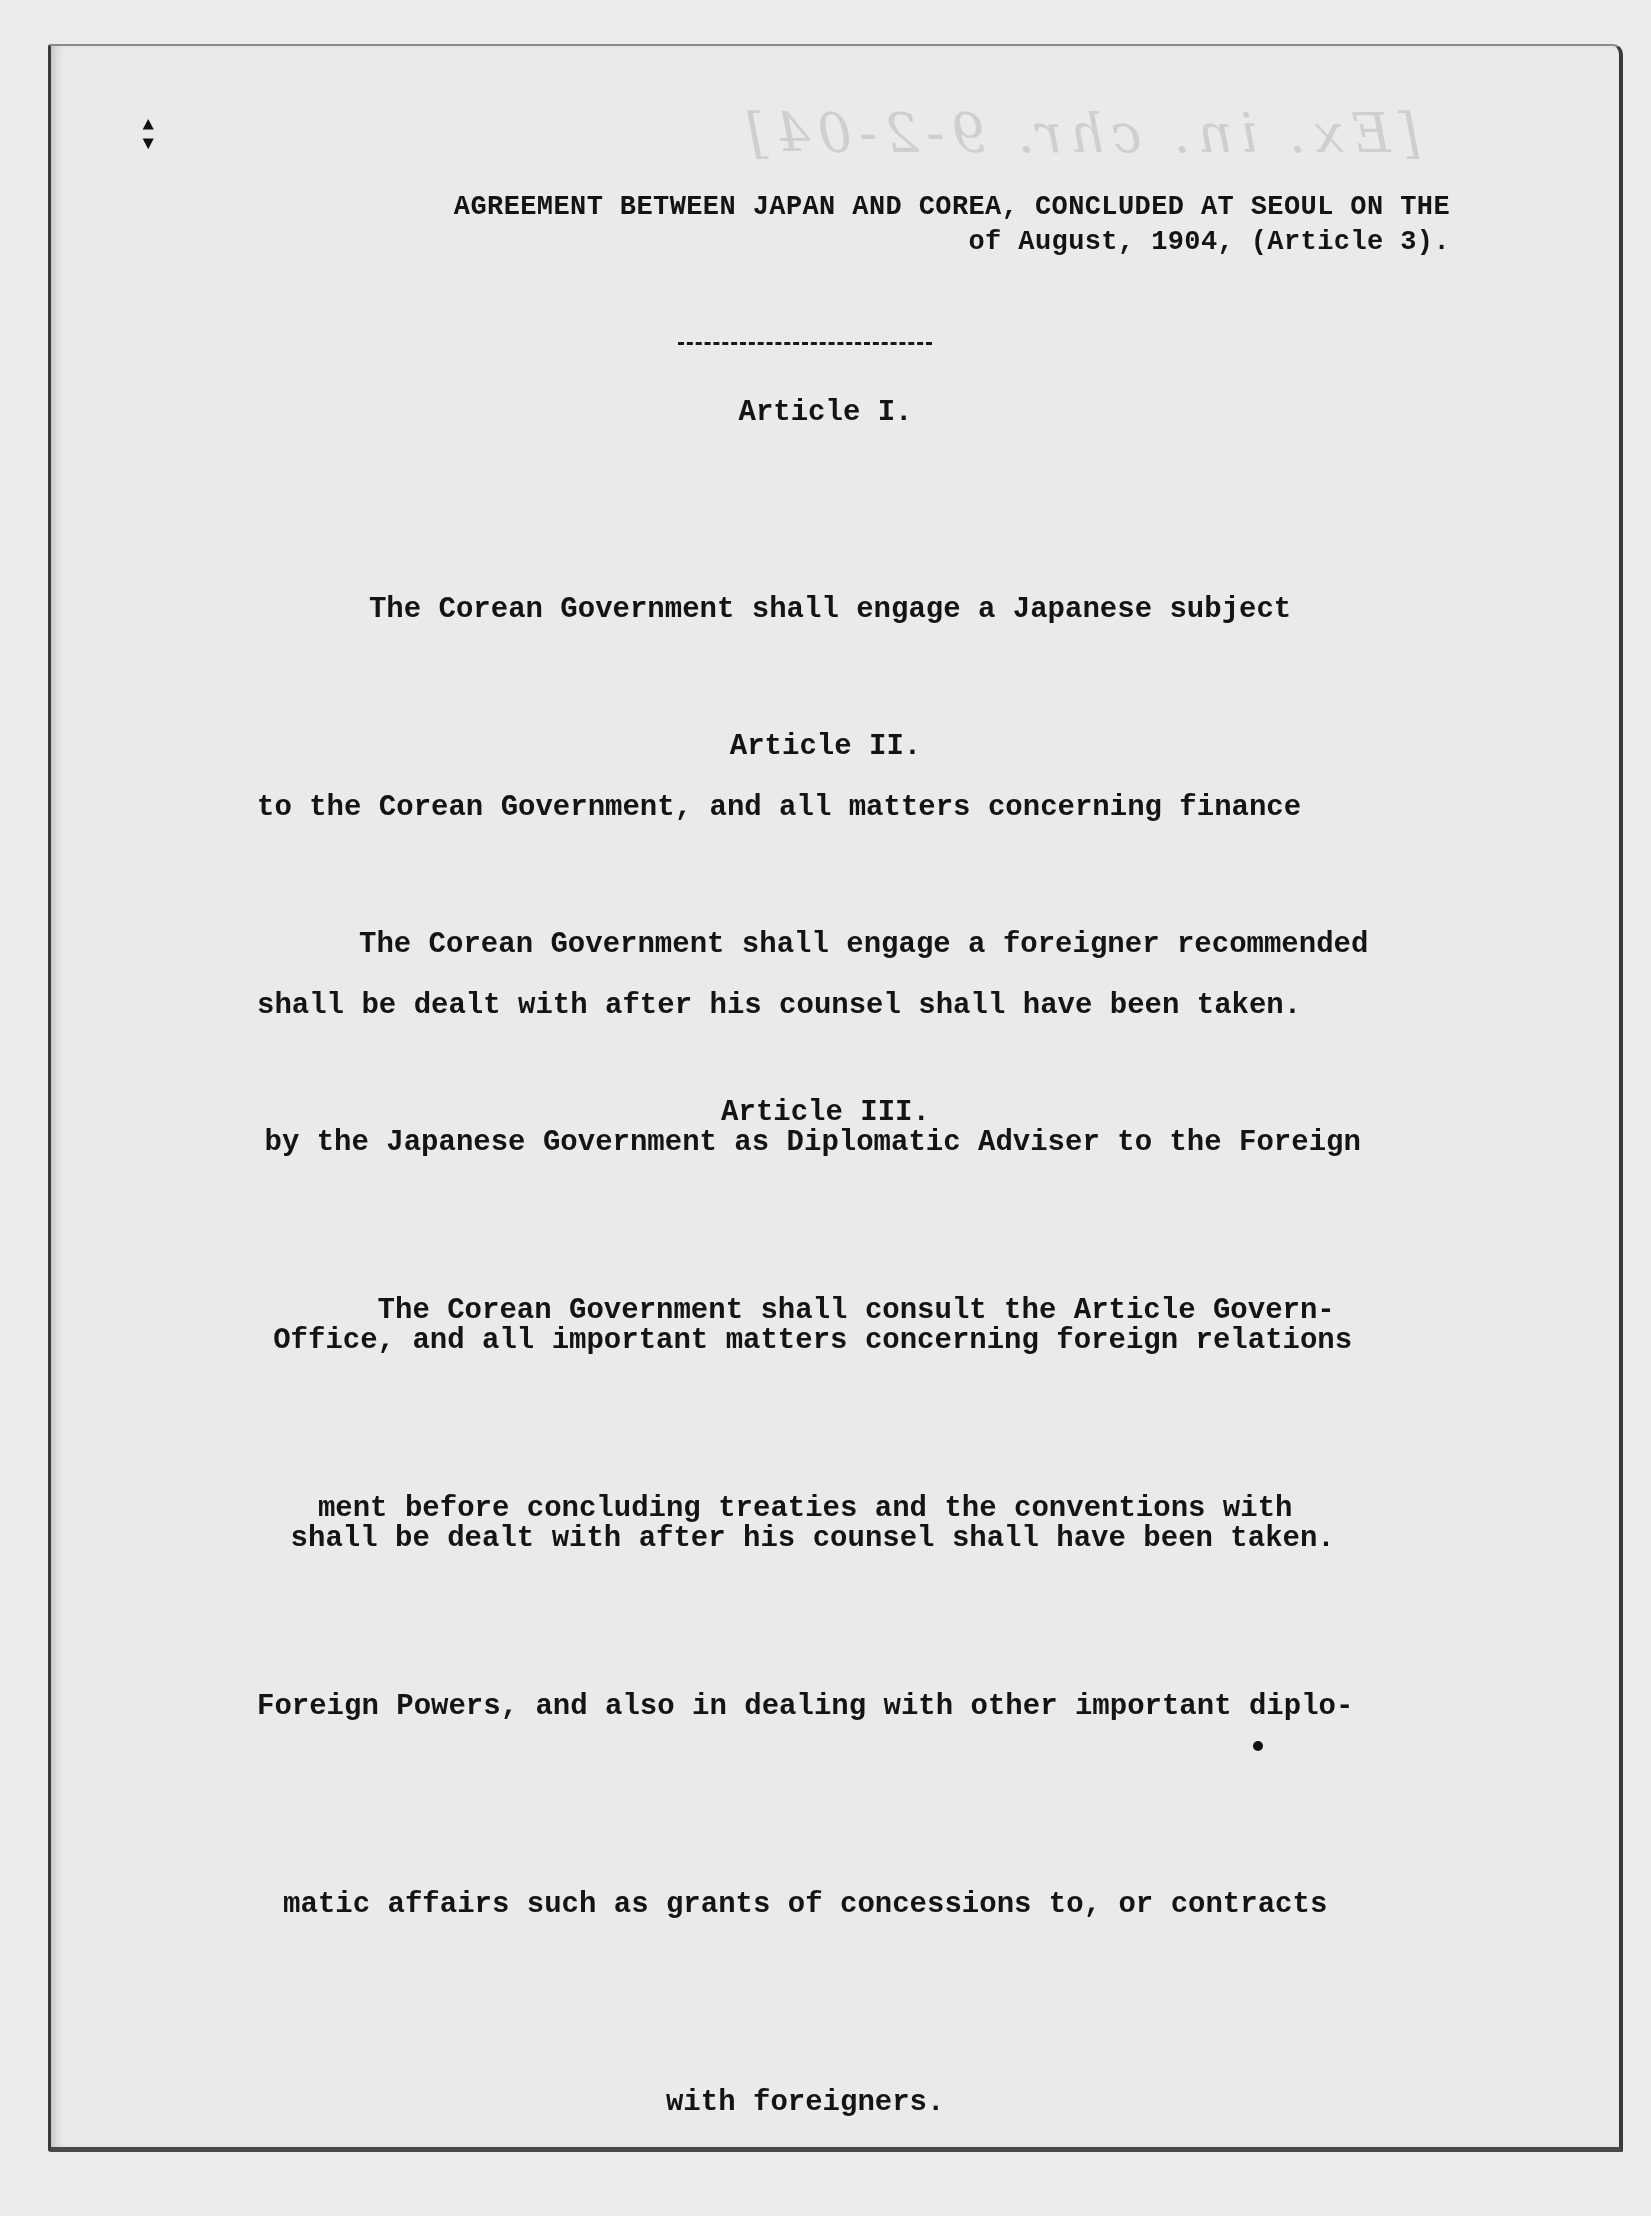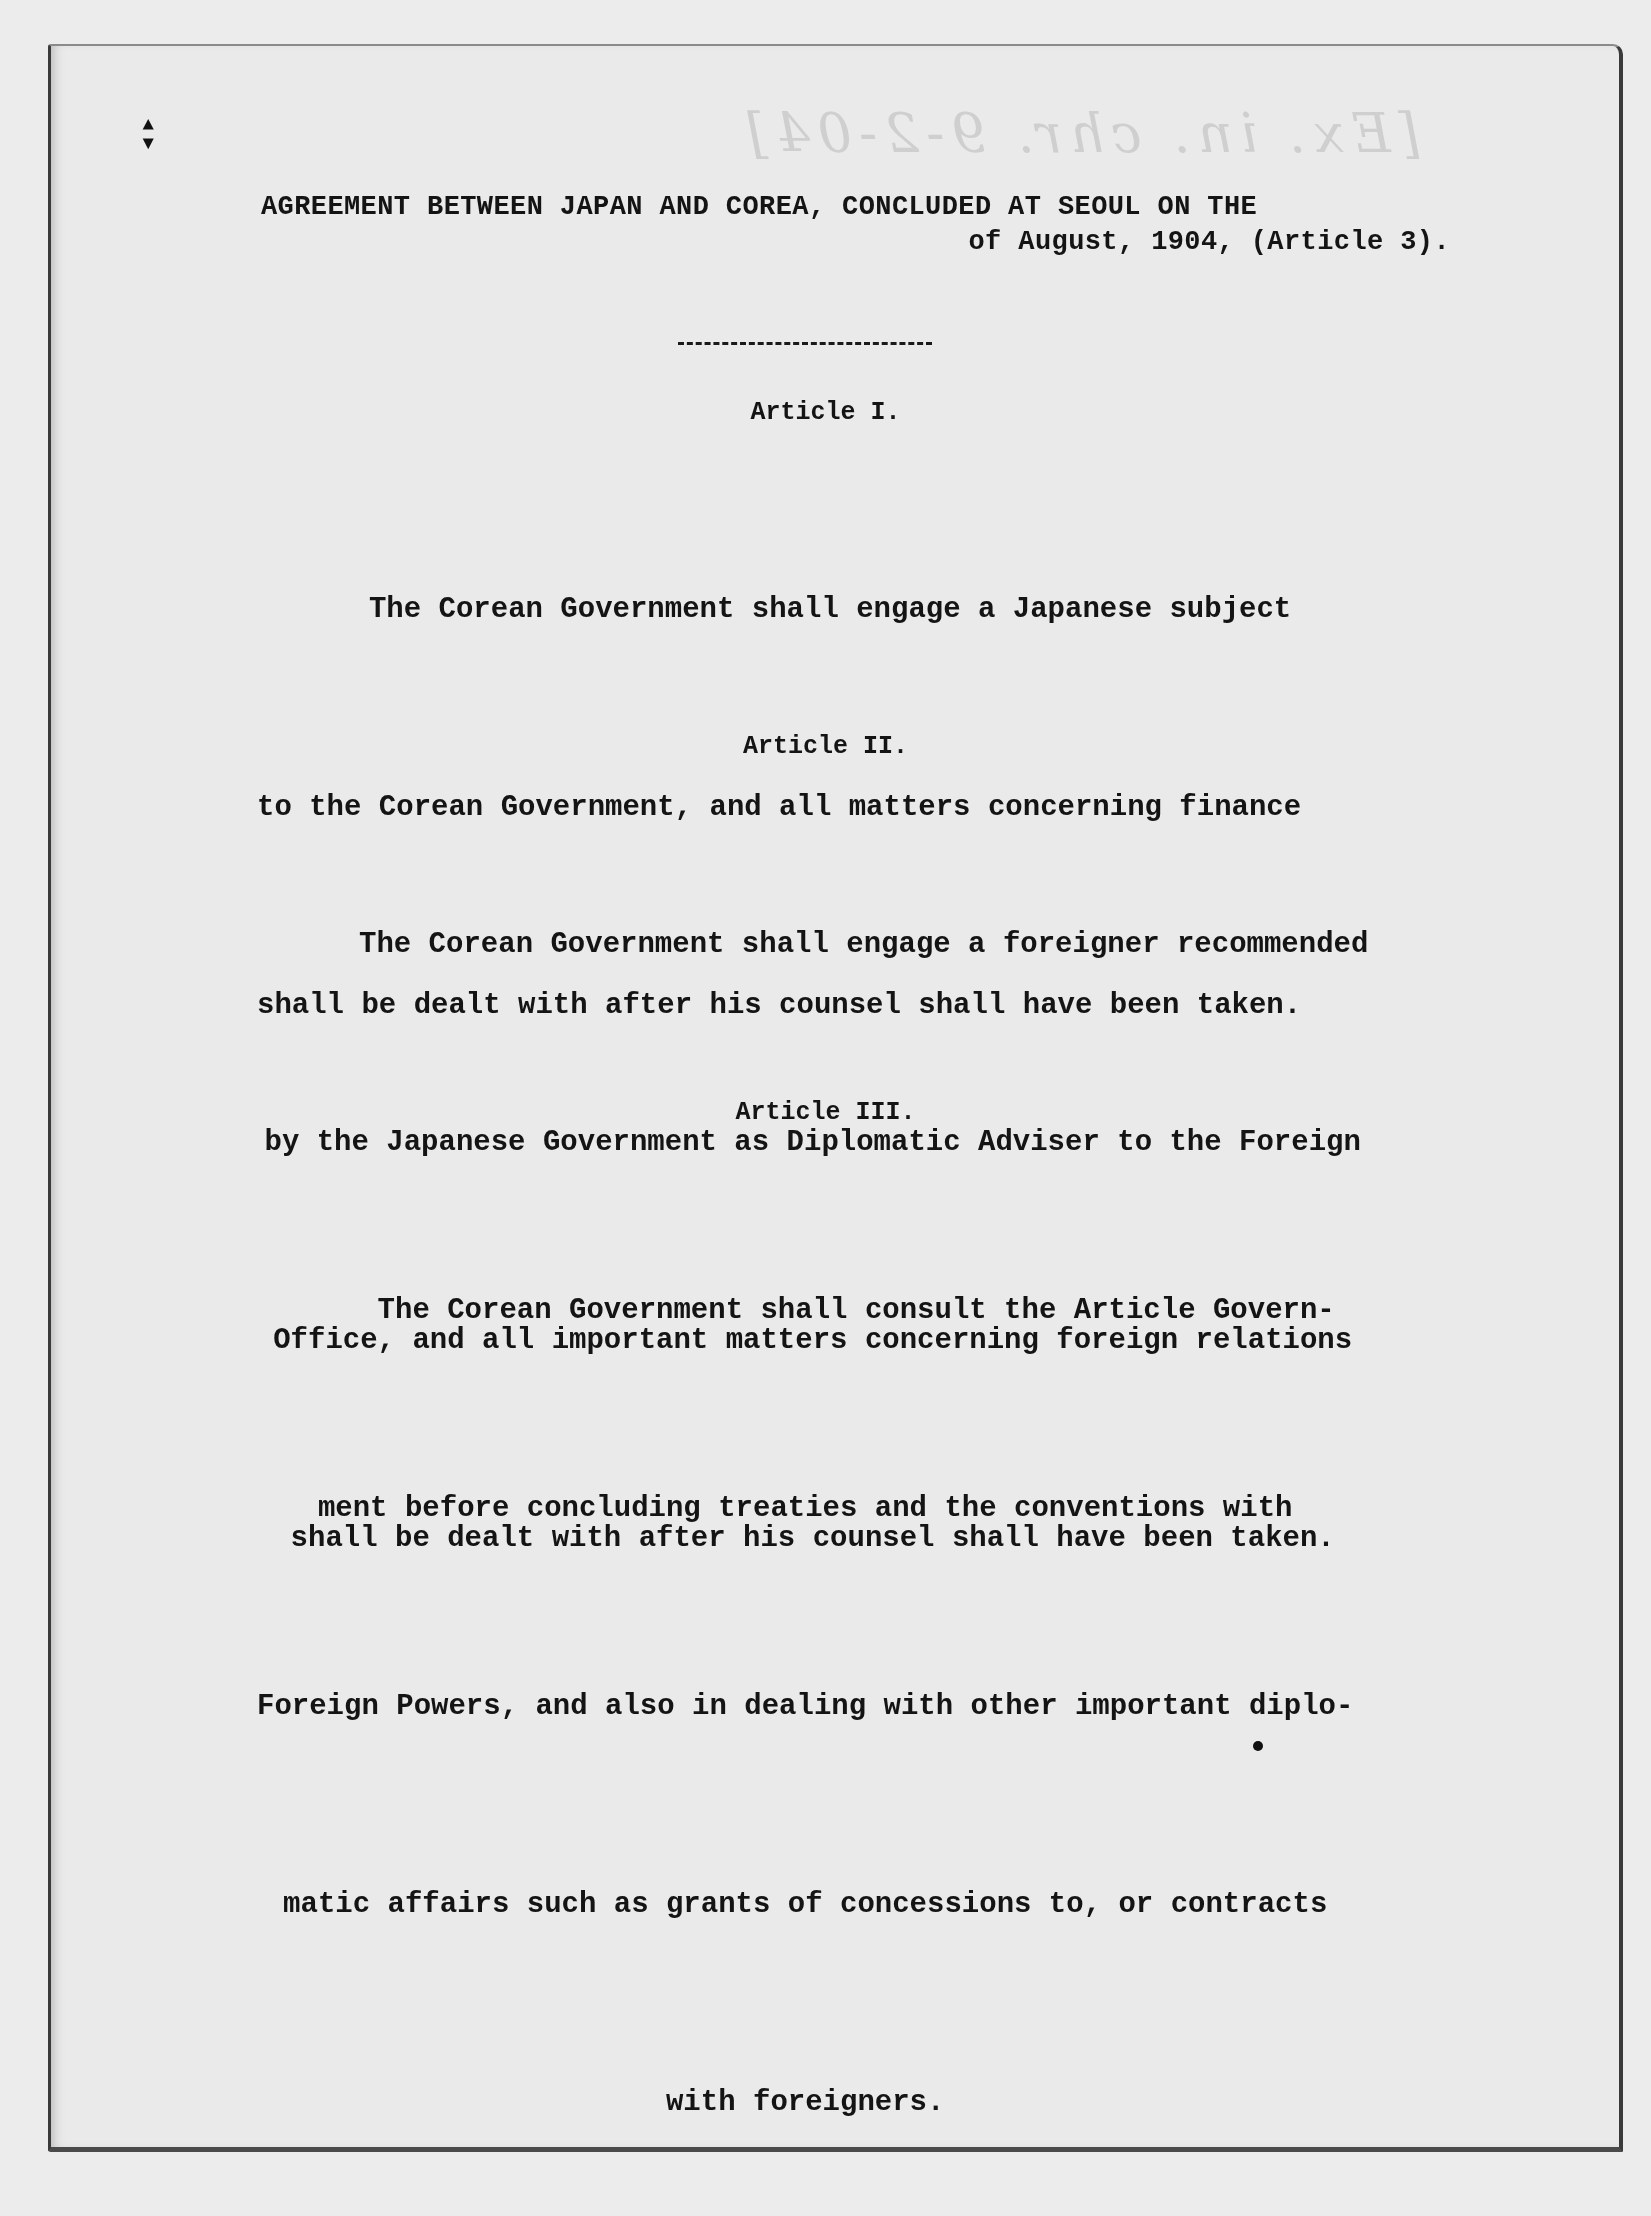--- a/index.html
+++ b/index.html
@@ -54,38 +54,38 @@
       position: absolute;
       left: 261px;
       top: 190px;
       width: 1189px;
       font-weight: bold;
       font-size: 27px;
       line-height: 35px;
       letter-spacing: 0.4px;
     }
     .title .l { display: block; white-space: pre; }
-    .title .l1 { padding-left: 0; }
+    .title .l1 { padding-left: 0; text-align: right; }
     .title .l2 { padding-left: 81px; }
     .title .l3 { padding-left: 180px; text-align: right; }
     .rule {
       position: absolute;
       left: 678px;
       top: 342px;
       width: 254px;
       height: 0;
       border-top: 3.6px dashed #1a1a1a;
     }
     .heading {
       position: absolute;
       width: 1651px;
       left: 0;
       text-align: center;
       font-weight: bold;
-      font-size: 25px;
+      font-size: 29px;
       line-height: 35px;
     }
     .para {
       position: absolute;
       left: 257px;
       font-weight: bold;
       font-size: 29px;
       line-height: 66px;
       white-space: pre;
       text-align: center;

